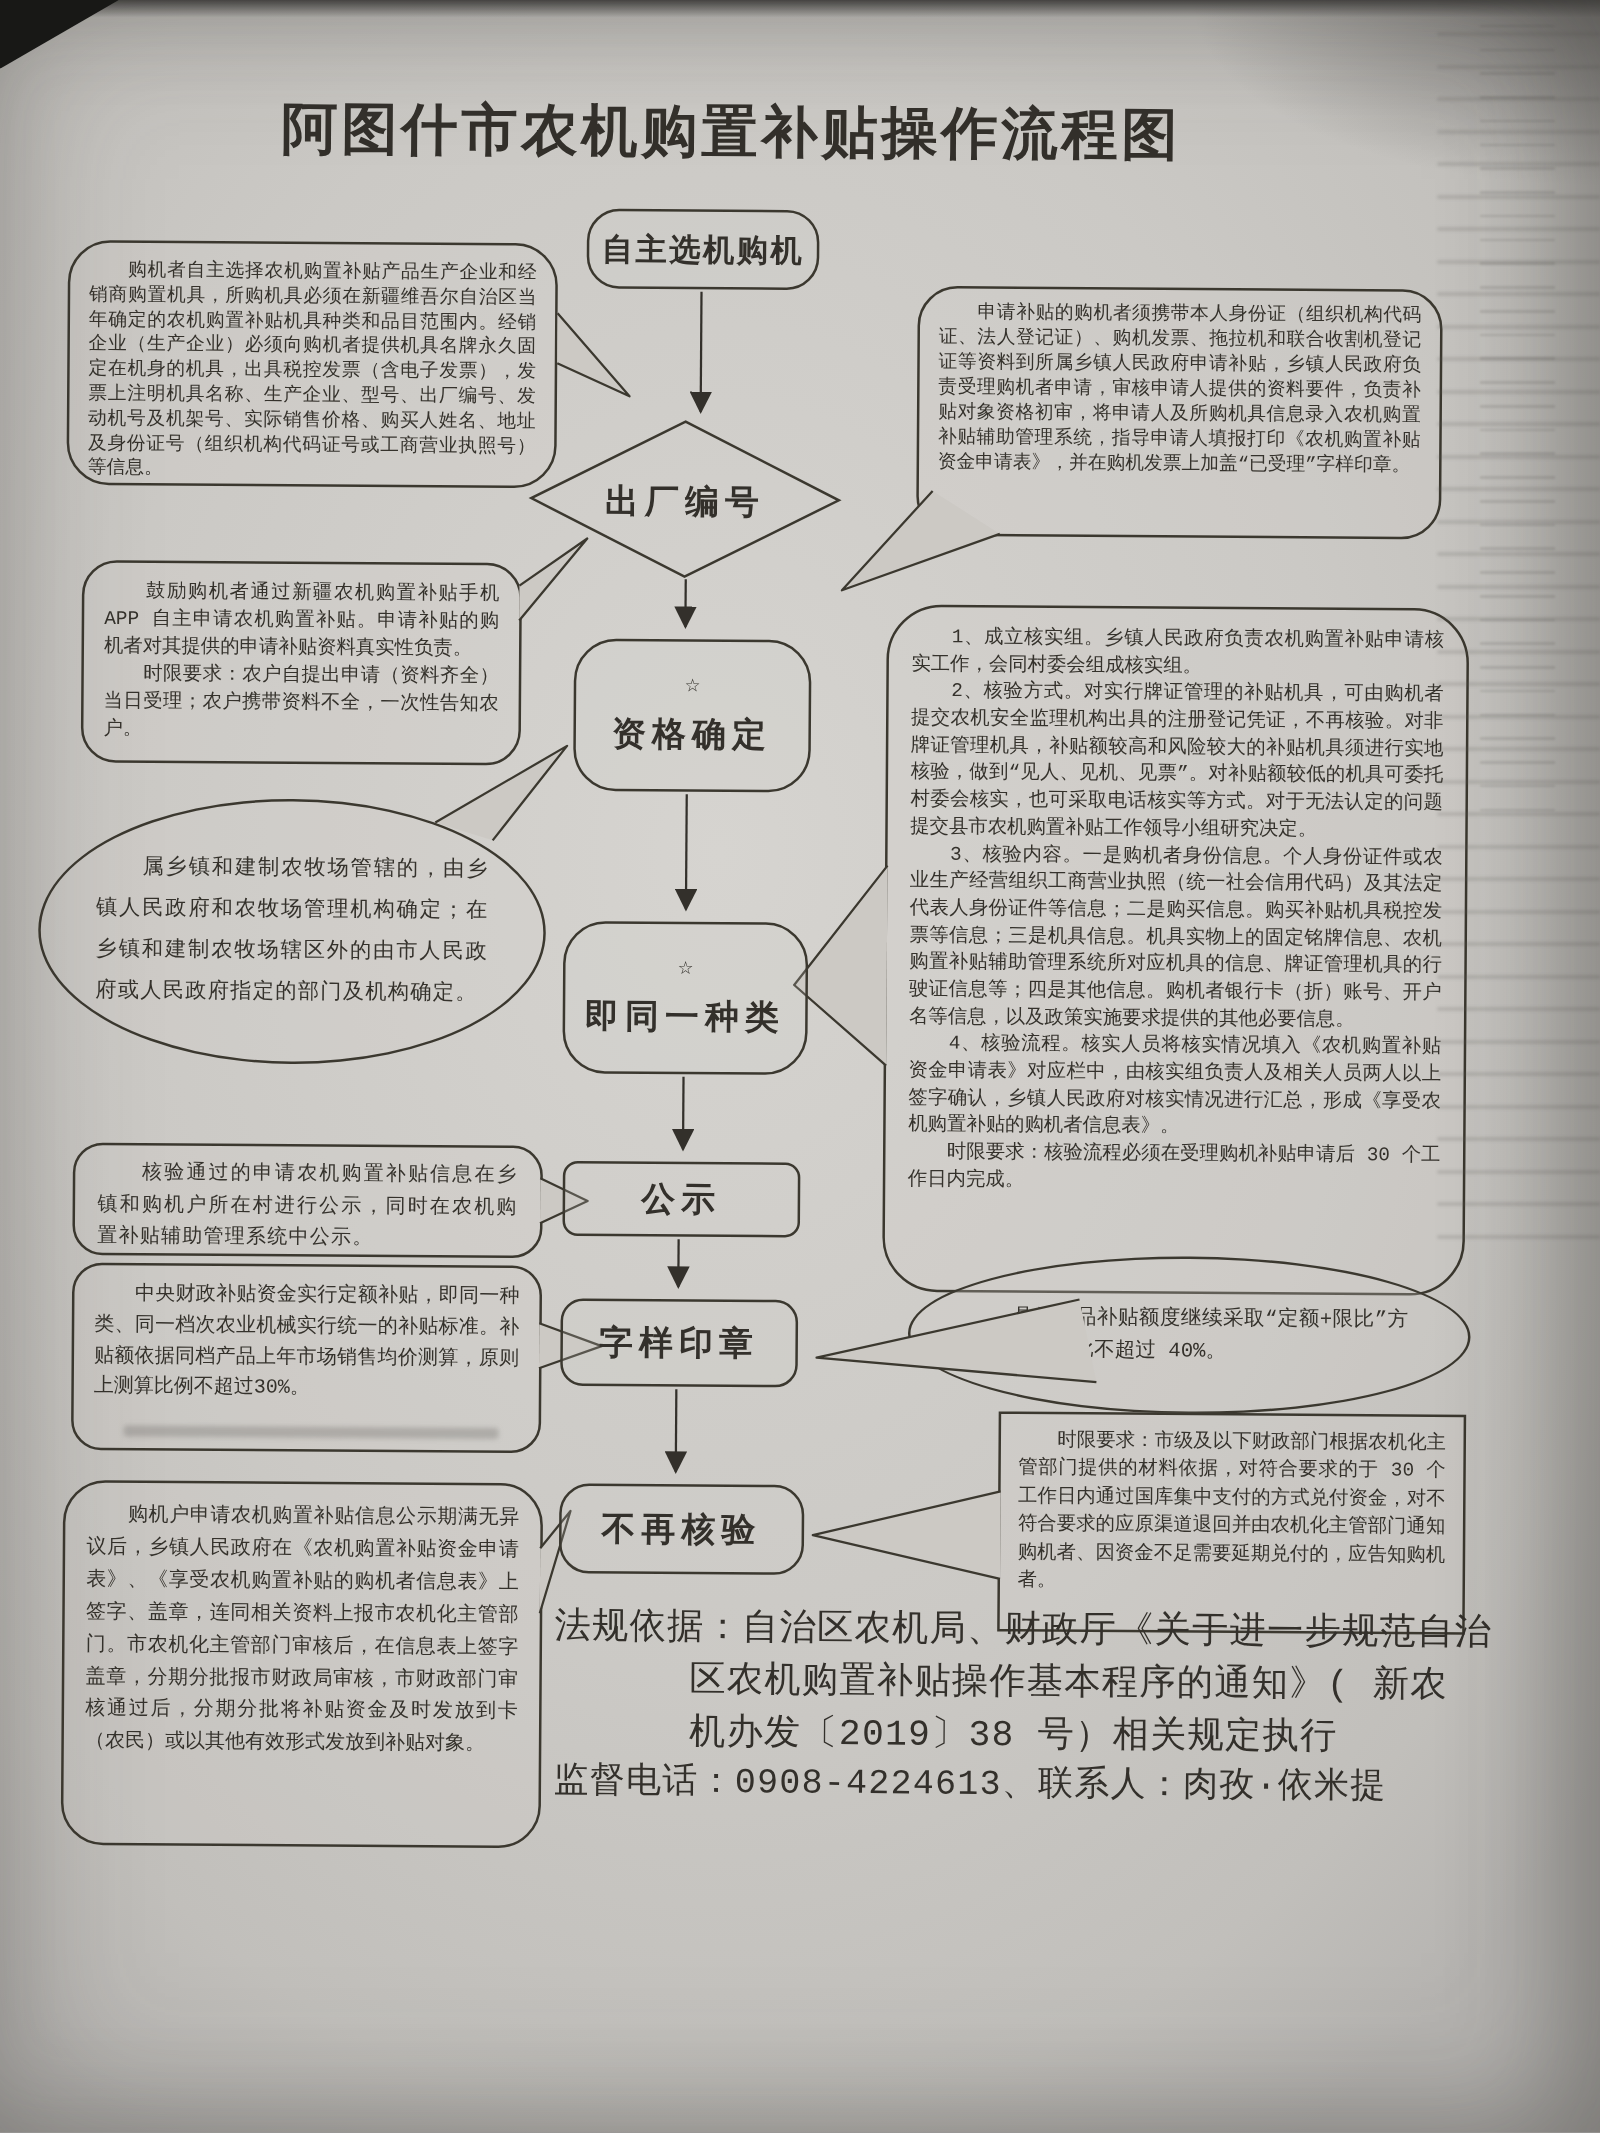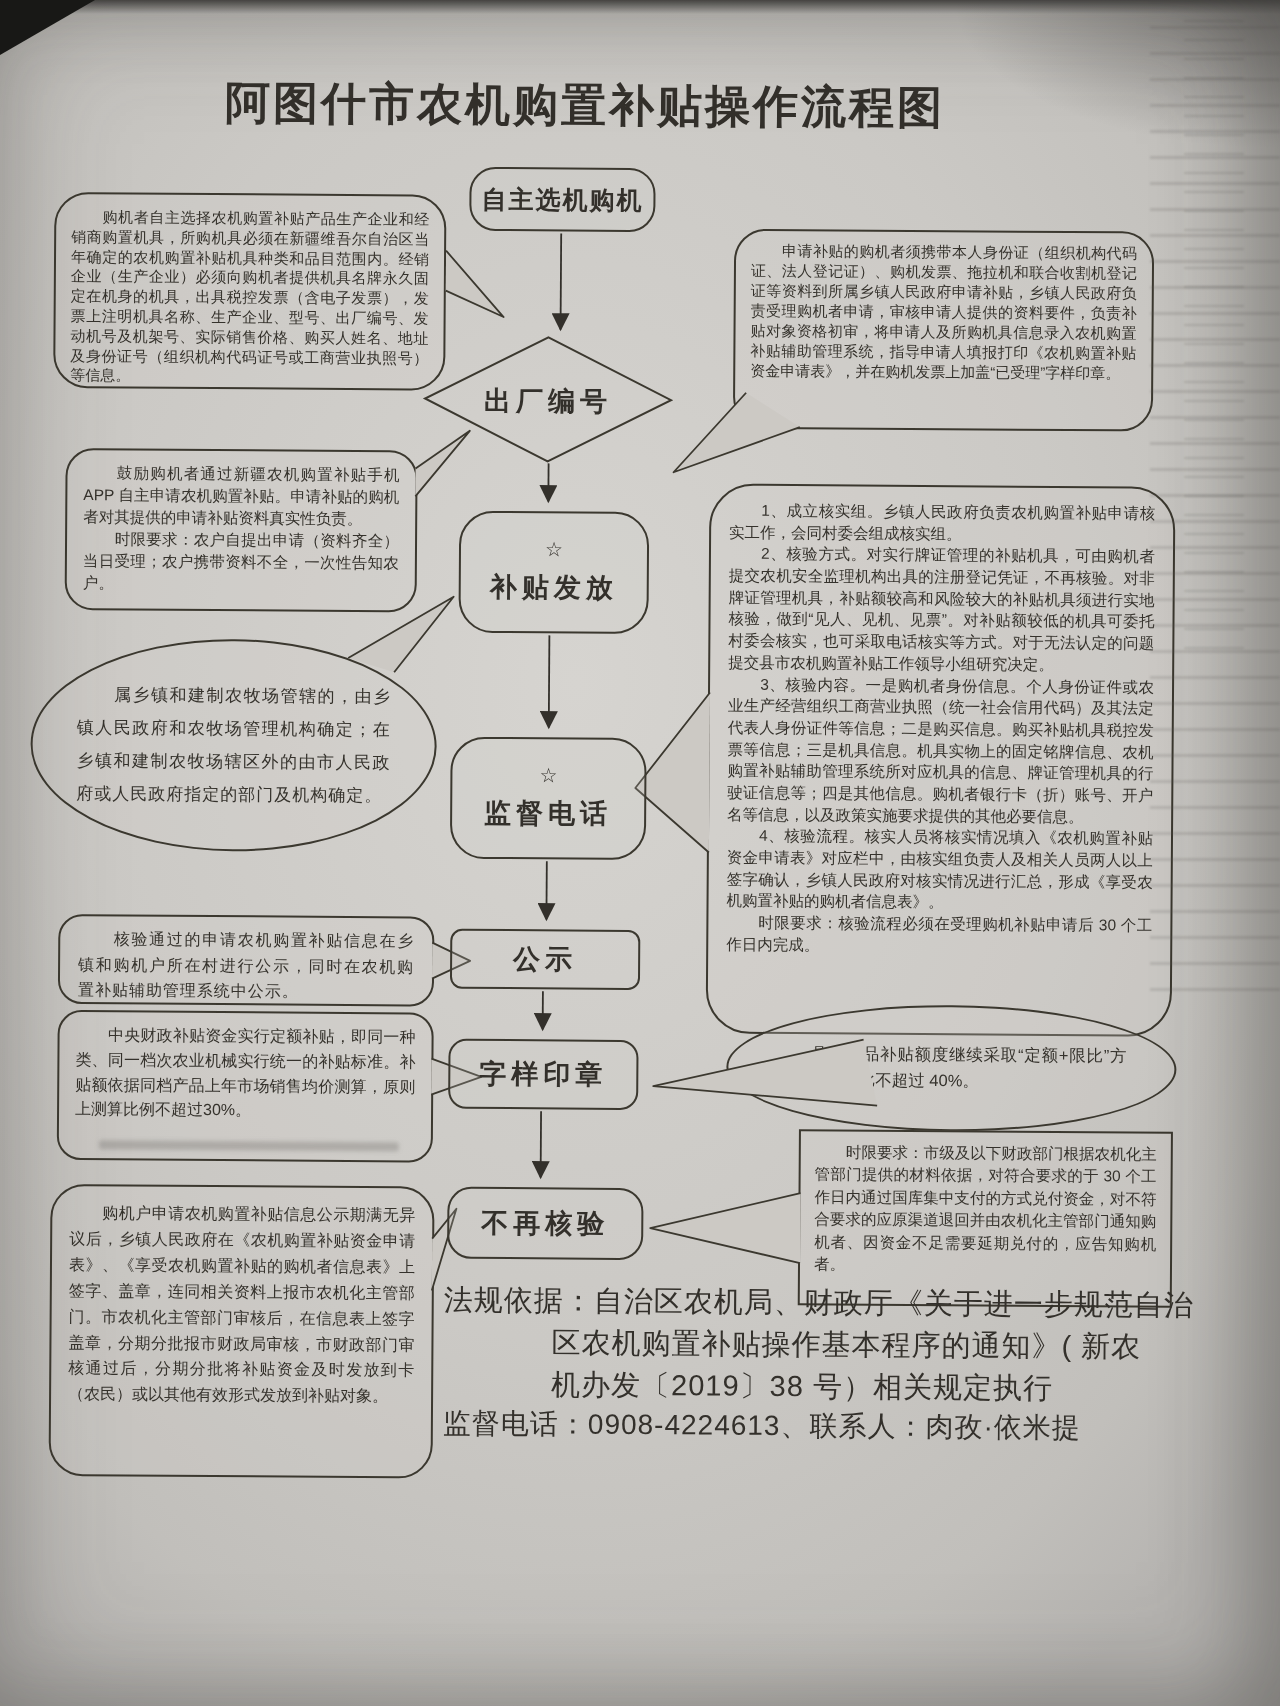--- a/index.html
+++ b/index.html
@@ -1,20 +1,20 @@
 <!DOCTYPE html>
 <html><head>
 <meta charset="utf-8">
 <style>
   html,body{margin:0;padding:0;background:#9a9896;}
   .canvas{
     position:relative;width:1280px;height:1706px;overflow:hidden;
     background:
       radial-gradient(ellipse 900px 1200px at 45% 40%, #d6d4d0 0%, #cbc9c5 55%, #c1bfbb 85%, #b6b4b1 100%);
-    font-family:Liberation Sans, sans-serif;color:#2f2c28;
+    font-family:Liberation Mono, monospace;color:#2f2c28;
   }
   .tilt{position:absolute;inset:0;transform:rotate(0.4deg);transform-origin:640px 120px;}
   
   .corner-tl{position:absolute;left:0;top:0;width:95px;height:55px;
     background:#181816;clip-path:polygon(0 0,100% 0,0 100%);z-index:9;}
   .edge-top{position:absolute;left:0;top:0;width:100%;height:14px;
     background:linear-gradient(#4a4947,rgba(74,73,71,0));z-index:8;}
   .corner-tr{position:absolute;right:0;top:0;width:330px;height:150px;z-index:1;
     background:radial-gradient(ellipse at 100% 0%, rgba(70,68,66,.55), rgba(70,68,66,0) 70%);}
   .bleed-right{position:absolute;right:0;top:0;width:130px;height:1010px;z-index:1;opacity:.5;
@@ -143,26 +143,26 @@
     <div class="node" style="left:470px;top:168px;width:186px;height:64px;border-radius:26px;">
       <div class="node-label" style="font-size:25px;letter-spacing:2px;">自主选机购机</div>
     </div>
 
     <div class="diamond-label" style="left:427px;top:384px;width:246px;">
       <span>出厂编号</span>
     </div>
 
     <div class="node" style="left:462px;top:512px;width:190px;height:122px;border-radius:34px;">
       <div class="node-star">☆</div>
-      <div class="node-label">补贴发放</div>
+      <div class="node-label">资格确定</div>
     </div>
 
     <div class="node" style="left:455px;top:738px;width:196px;height:122px;border-radius:34px;">
       <div class="node-star">☆</div>
-      <div class="node-label">监督电话</div>
+      <div class="node-label">即同一种类</div>
     </div>
 
     <div class="node" style="left:456px;top:930px;width:190px;height:60px;border-radius:12px;">
       <div class="node-label">公示</div>
     </div>
 
     <div class="node" style="left:455px;top:1040px;width:190px;height:70px;border-radius:18px;">
       <div class="node-label">字样印章</div>
     </div>
 

